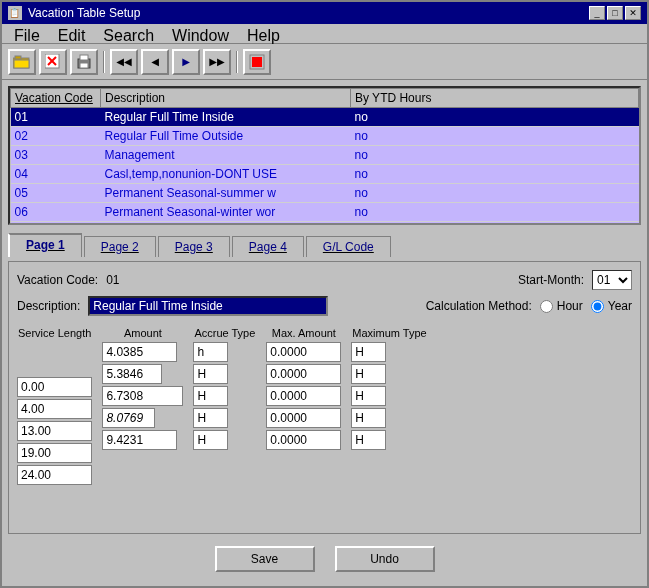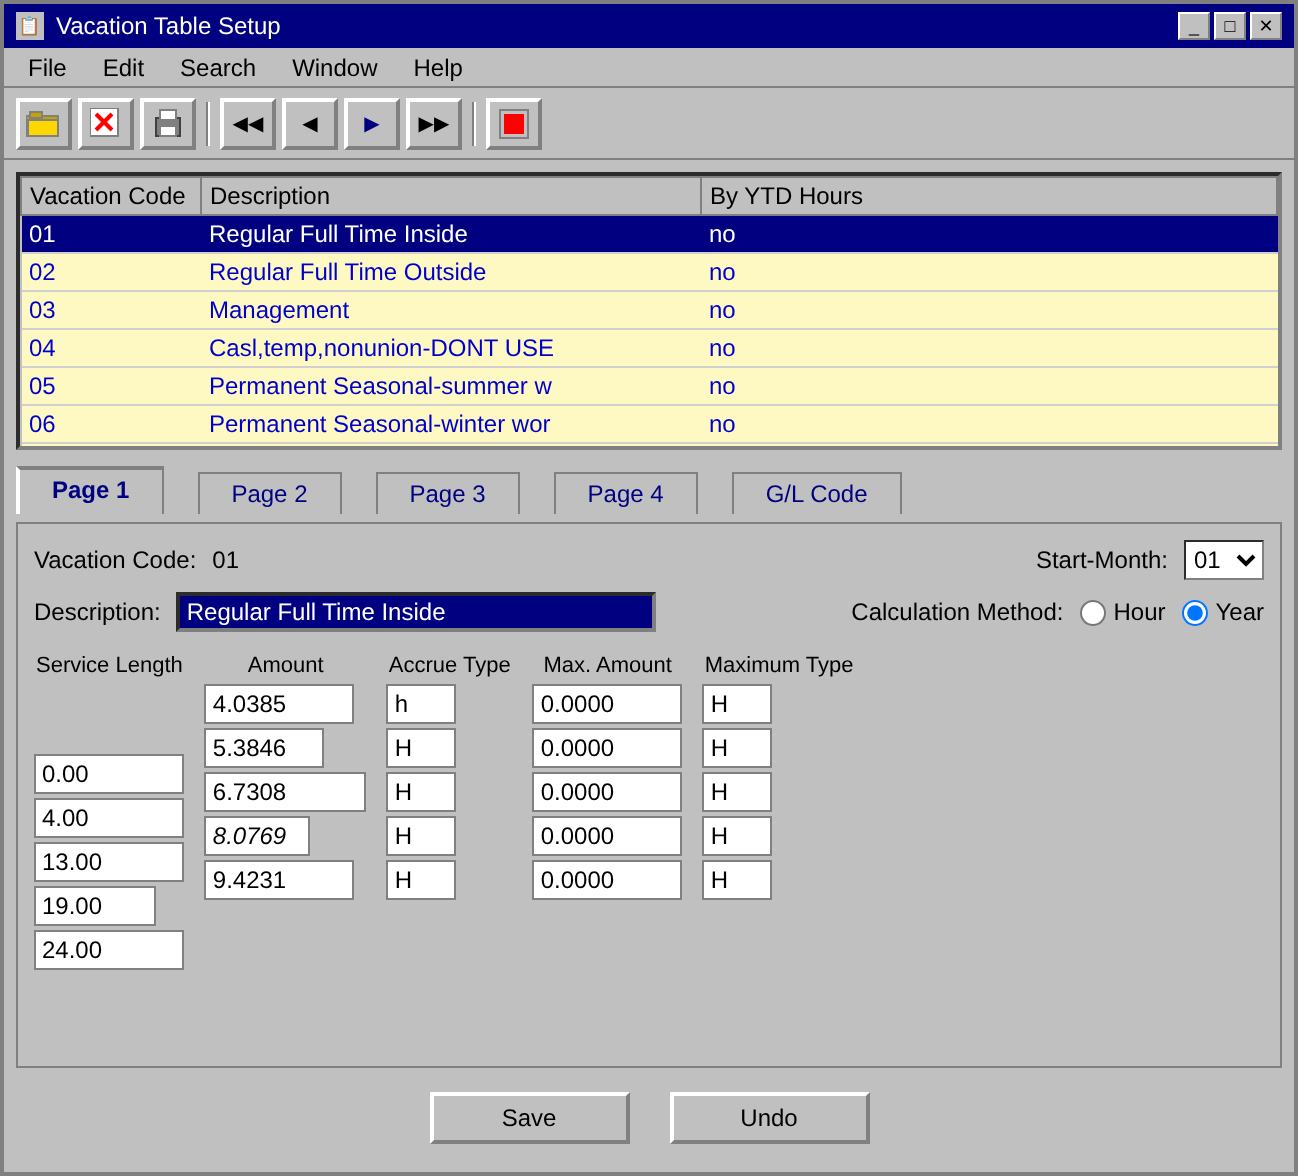--- a/index.html
+++ b/index.html
@@ -74,21 +74,21 @@
       padding: 2px 4px;
       gap: 2px;
       height: 20px;
       flex-shrink: 0;
       border-bottom: 1px solid #808080;
     }
 
     .menu-item {
       padding: 1px 8px;
       cursor: pointer;
-      font-size: 12px;
+      font-size: 16px;
     }
 
     .toolbar {
       background: #c0c0c0;
       display: flex;
       padding: 4px 6px;
       gap: 3px;
       height: 36px;
       flex-shrink: 0;
       border-bottom: 1px solid #808080;
@@ -159,21 +159,21 @@
       padding: 2px 4px;
       border-bottom: 1px solid #d0d0d0;
     }
 
     .data-table tbody tr.selected td {
       background: #000080;
       color: white;
     }
 
     .data-table tbody tr:not(.selected) td {
-      background: #fef9c3;
+      background: #c4b5fd;
       color: #0000cc;
     }
 
     .table-wrapper {
       height: 135px;
       overflow-y: auto;
       overflow-x: hidden;
     }
 
     .table-wrapper::-webkit-scrollbar {
@@ -186,21 +186,22 @@
 
     .table-wrapper::-webkit-scrollbar-thumb {
       background: #808080;
       border: 1px solid #808080;
     }
 
     .tabs-bar {
       display: flex;
       flex-shrink: 0;
       margin-top: 4px;
-      gap: 15px;
+      gap: 0;
+      text-decoration: underline;
     }
 
     .tab {
       padding: 3px 16px;
       border: 1px solid #808080;
       background: #c0c0c0;
       cursor: pointer;
       font-size: 12px;
       color: #000080;
       border-bottom: none;
@@ -382,21 +383,21 @@
     </div>
   </div>
 
   <div class="content-area">
 
     <div class="table-section">
       <div class="table-wrapper">
         <table class="data-table">
           <thead>
             <tr>
-              <th style="width:90px;">Vacation Code</th>
+              <th style="width:90px;text-decoration:underline;">Vacation Code</th>
               <th style="width:250px;">Description</th>
               <th>By YTD Hours</th>
             </tr>
           </thead>
           <tbody id="table-body">
           <tr class="selected">
                 <td>01</td>
                     <td>Regular Full Time Inside</td>
                     <td>no</td>
               </tr>
@@ -482,21 +483,21 @@
       </div>
 
       <div style="display:flex; gap:10px; margin-top:4px;">
 
         <div class="grid-column">
           <div class="grid-col-header">Service Length</div>
           <div id="service-inputs">
               <input type="text" class="grid-input" value="0.00" style="width: 75px; display: block; margin-bottom: 2px; margin-top: 35px;">
               <input type="text" class="grid-input" value="4.00" style="width: 75px; display: block; margin-bottom: 2px;">
               <input type="text" class="grid-input" value="13.00" style="width: 75px; display: block; margin-bottom: 2px;">
-              <input type="text" class="grid-input" value="19.00" style="width: 61px; display: block; margin-bottom: 2px;">
+              <input type="text" class="grid-input" value="19.00" style="width: 75px; display: block; margin-bottom: 2px;">
               <input type="text" class="grid-input" value="24.00" style="width: 75px; display: block; margin-bottom: 2px;">
             </div>
         </div>
 
         <div class="grid-column">
           <div class="grid-col-header">Amount</div>
           <div id="amount-inputs">
               <input type="text" class="grid-input" value="4.0385" style="width: 75px; display: block; margin-bottom: 2px;">
               <input type="text" class="grid-input" value="5.3846" style="width: 60px; display: block; margin-bottom: 2px;">
               <input type="text" class="grid-input" value="6.7308" style="width: 81px; display: block; margin-bottom: 2px;">

